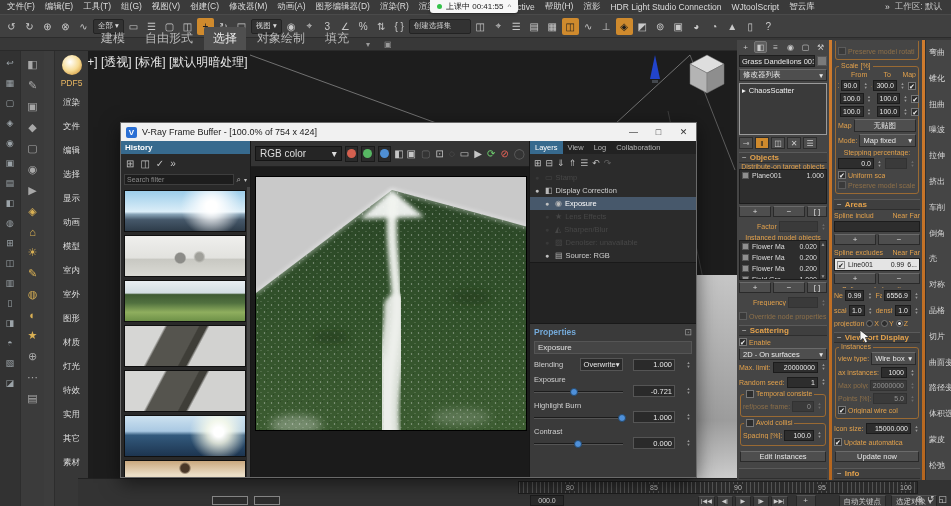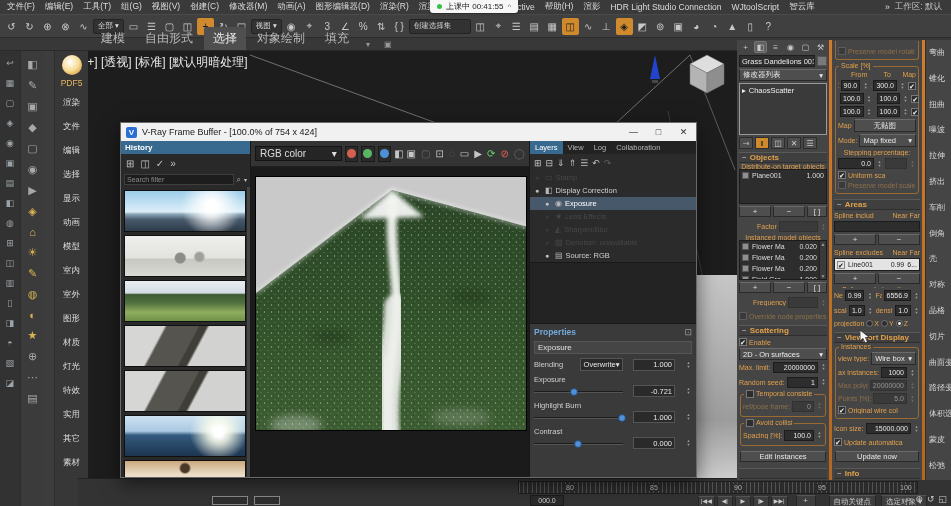--- a/index.html
+++ b/index.html
@@ -157,21 +157,21 @@
 
 #bottombar{position:absolute;left:78px;top:478px;width:873px;height:28px;background:#333;border-top:1px solid #222;z-index:1}
 #ruler{position:absolute;left:440px;top:2px;width:400px;height:13px;background:#2b2b2b;border:1px solid #1e1e1e;background-image:repeating-linear-gradient(90deg,#525252 0 1px,transparent 1px 4.2px)}
 .tnum{position:absolute;top:2px;font-size:7px;color:#b8b8b8;background:#2b2b2b;padding:0 1px}
 #minibox1{position:absolute;left:134px;top:17px;width:36px;height:9px;border:1px solid #8a8a8a;background:#2e2e2e}
 #minibox2{position:absolute;left:176px;top:17px;width:26px;height:9px;border:1px solid #8a8a8a;background:#2e2e2e}
 #framefield{position:absolute;left:452px;top:16px;width:34px;height:11px;background:#2a2a2a;border:1px solid #1c1c1c;color:#d0d0d0;font-size:7px;display:flex;align-items:center;justify-content:center}
 #transport{position:absolute;left:620px;top:16px;display:flex;gap:2px;align-items:center}
 .tbtn{min-width:16px;height:11px;background:#3e3e3e;border:1px solid #262626;border-top-color:#555;color:#ccc;font-size:6px;line-height:9px;text-align:center;padding:0 2px}
 #keybtn{width:20px;height:12px;background:#3e3e3e;border:1px solid #262626;border-top-color:#555;color:#ccc;font-size:8px;line-height:10px;text-align:center;margin-left:6px}
-#autokey{height:12px;background:#3e3e3e;border:1px solid #262626;border-top-color:#555;color:#ccc;font-size:7.5px;padding:0 4px;line-height:11px;margin-left:11px}
+#autokey{height:12px;background:#3e3e3e;border:1px solid #262626;border-top-color:#555;color:#ccc;font-size:7.5px;padding:0 4px;line-height:11px;margin-left:21px}
 #seldd{height:12px;background:#3e3e3e;border:1px solid #262626;border-top-color:#555;color:#ccc;font-size:7.5px;padding:0 4px;line-height:11px;margin-left:3px}
 #navico{position:absolute;right:4px;top:15px;display:flex;gap:4px}
 .nico{font-size:9px;color:#c9c9c9}
 
 #cursor{position:absolute;left:860px;top:330px;z-index:8}
 </style>
 </head>
 <body>
 
 <div id="stage">

